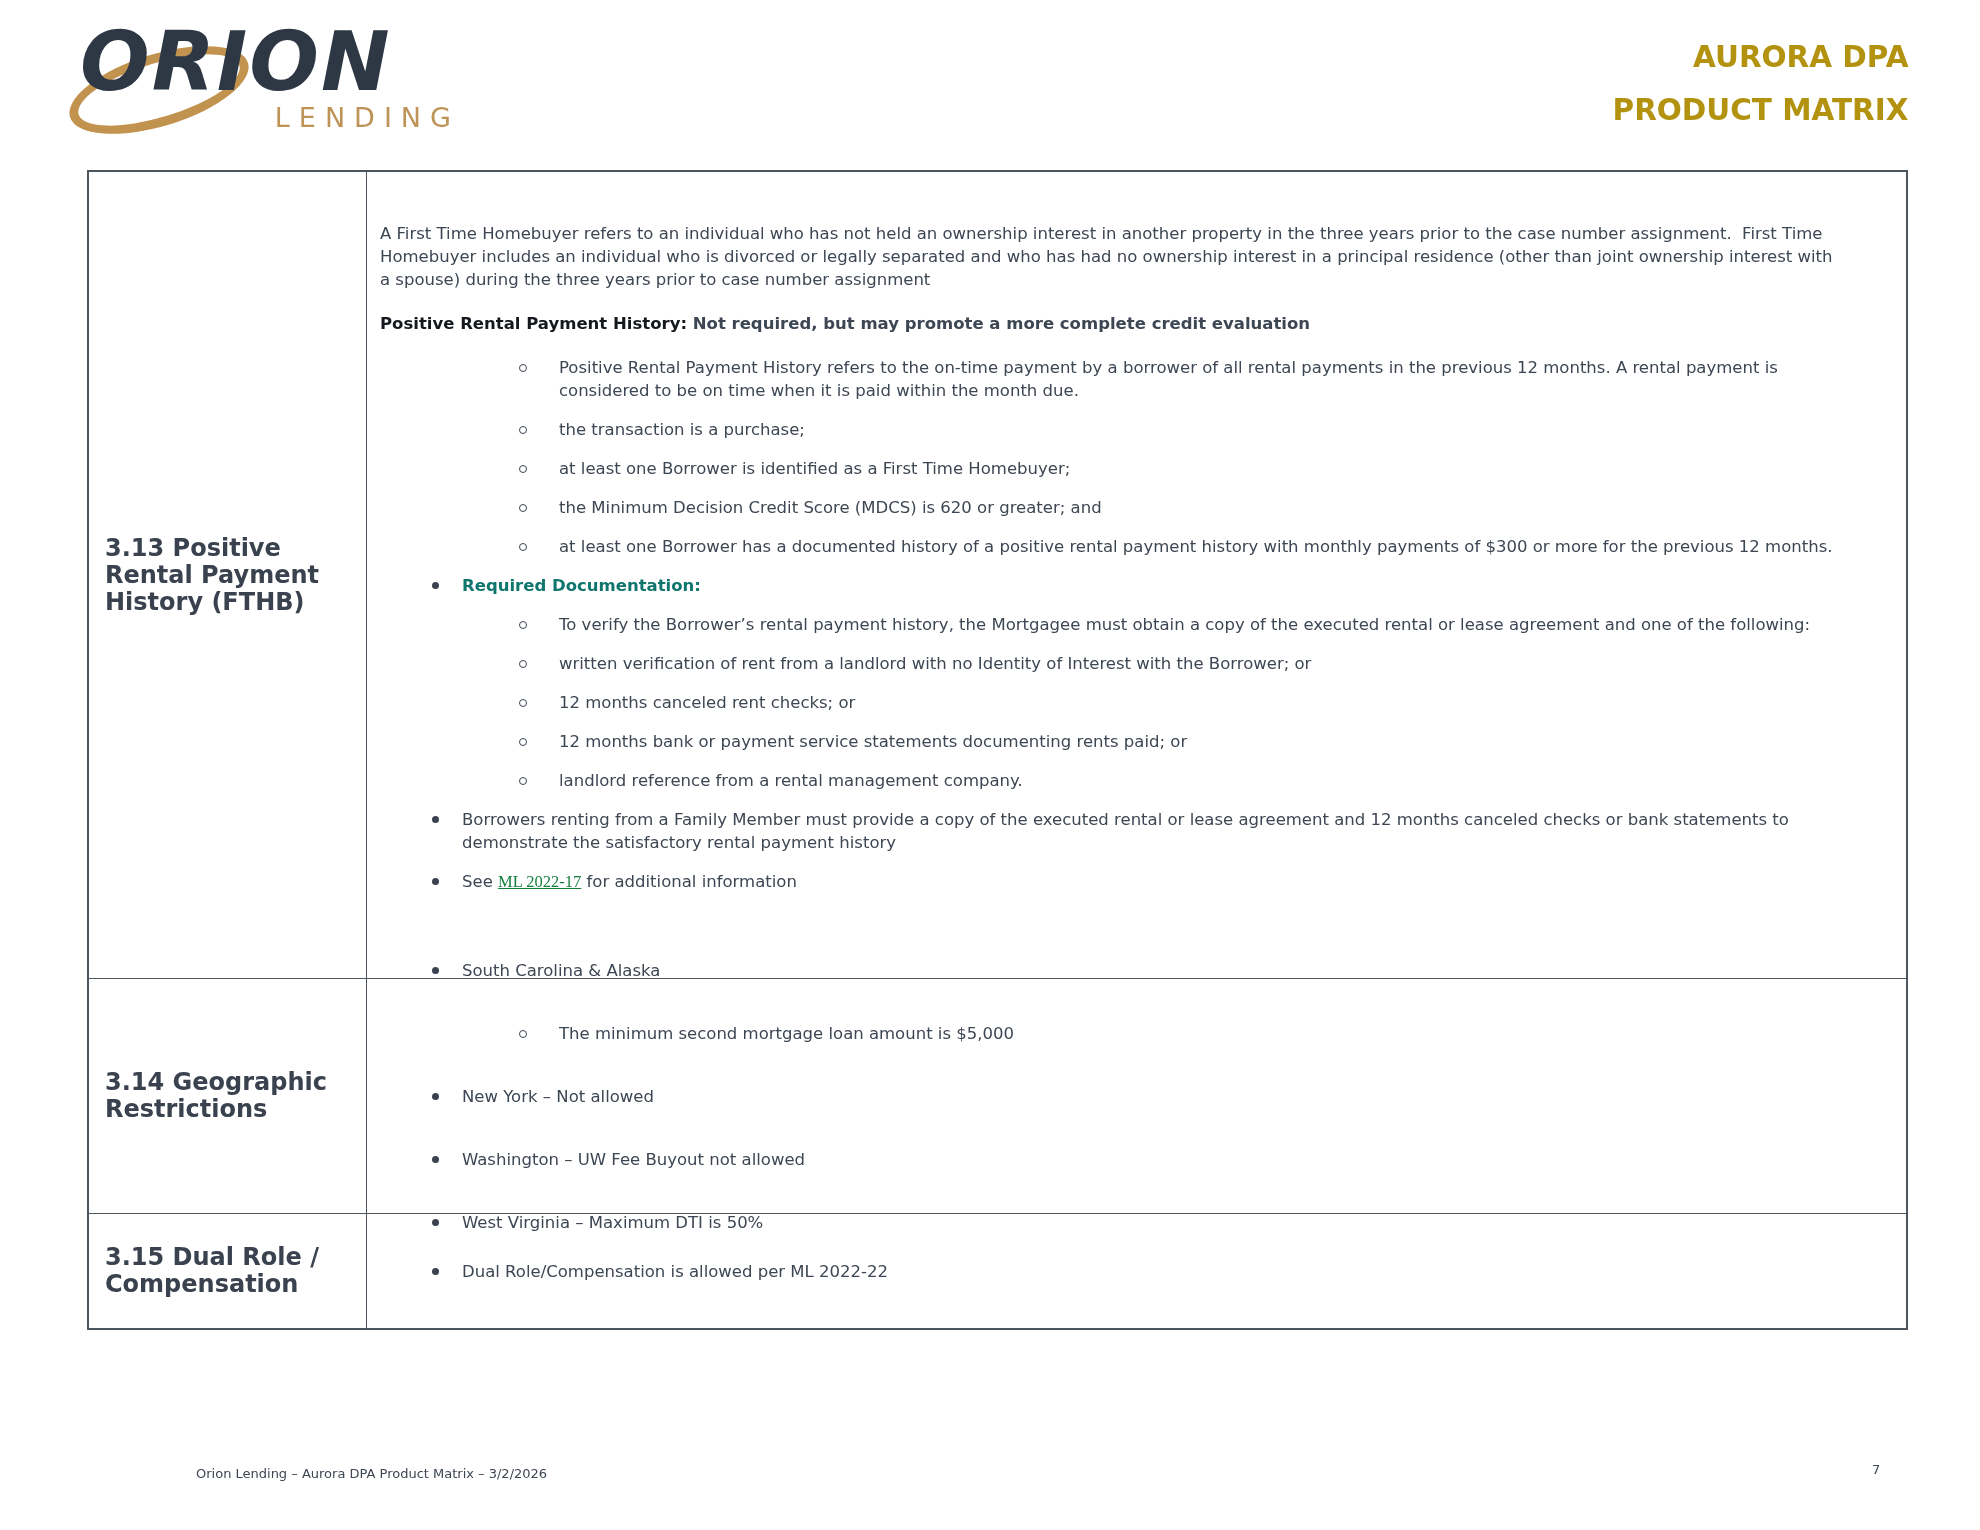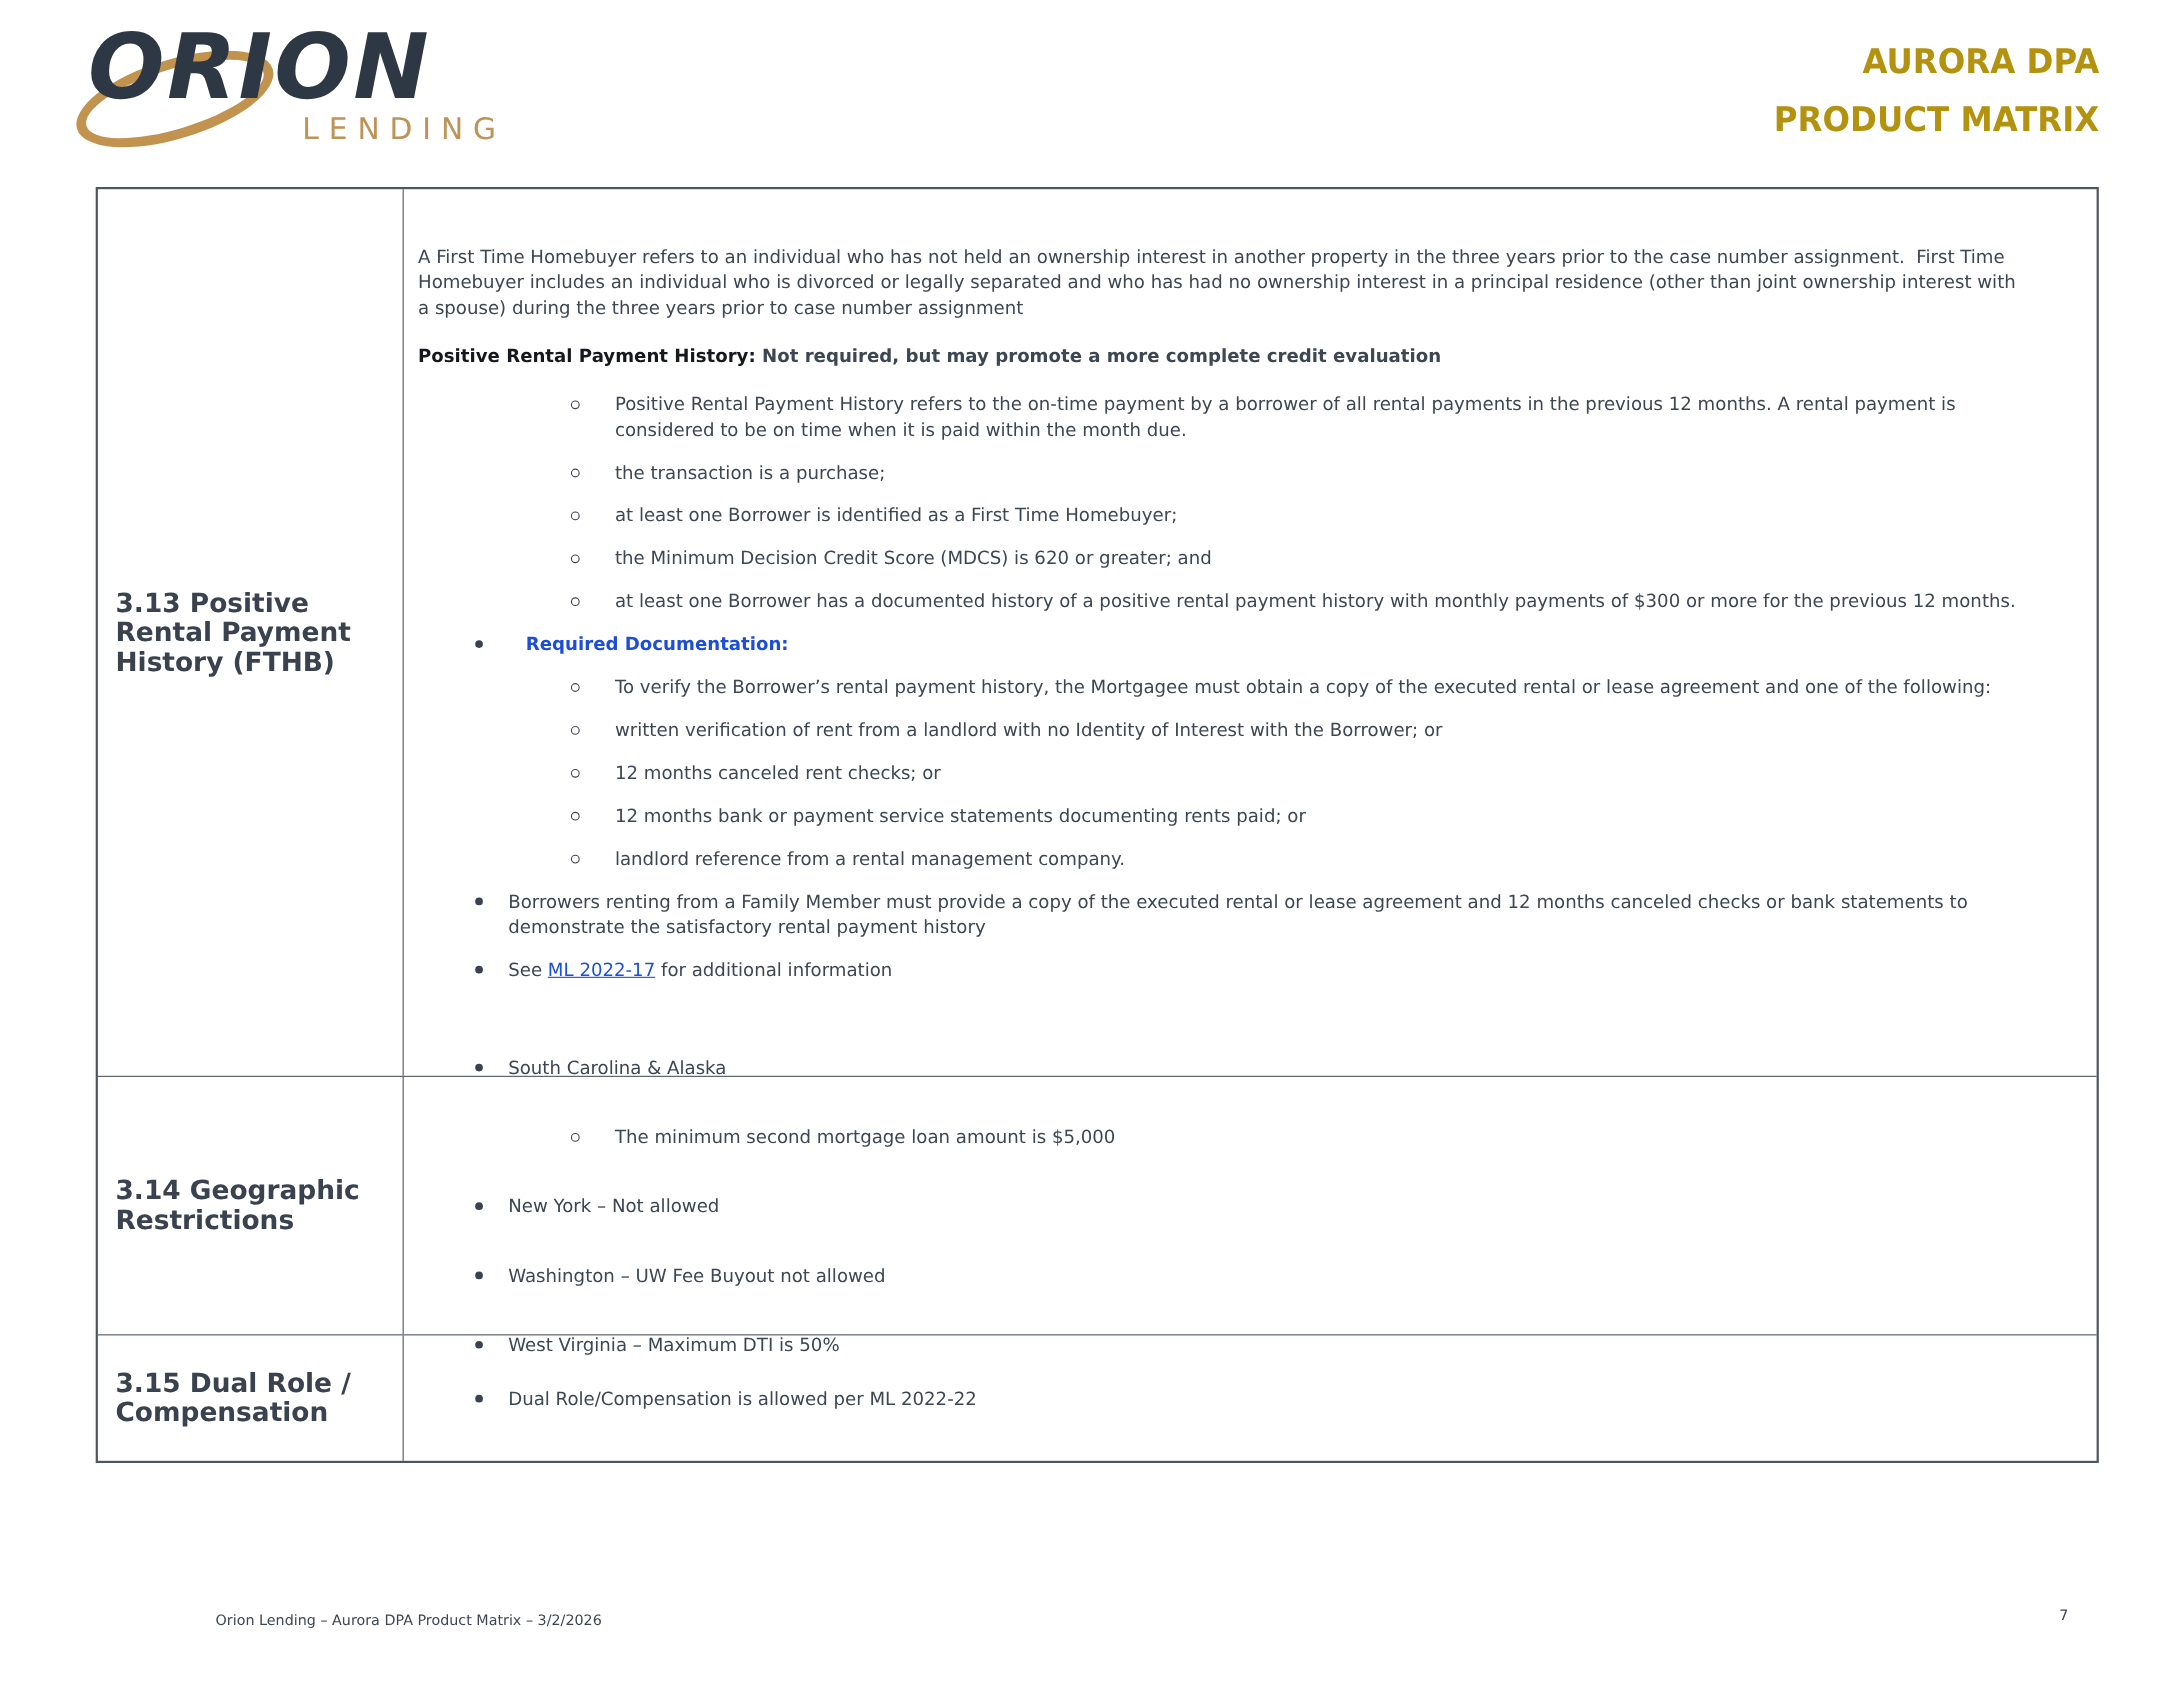--- a/index.html
+++ b/index.html
@@ -36,22 +36,22 @@
   .bold-para .lbl{color:#15181d;}
   .li{display:flex;margin:0 0 16px 0;}
   .li:last-child{margin-bottom:0;}
   .b1{margin-left:52px;}
   .b2{margin-left:139px;}
   .mk{flex:none;padding-top:8px;}
   .b1 .mk{width:30px;}
   .b2 .mk{width:40px;}
   .disc{display:block;width:7px;height:7px;border-radius:50%;background:#39424e;}
   .circ{display:block;width:8px;height:8px;border-radius:50%;border:1.5px solid #3d4653;box-sizing:border-box;background:transparent;}
-  .bold-li{font-weight:700;color:#1d4ed8;margin-left:16px;}
-  a.mlink{color:#1d4ed8;text-decoration:underline;cursor:pointer;}
+  .bold-li{font-weight:700;color:#0f766e;}
+  a.mlink{color:#15803d;text-decoration:underline;cursor:pointer;font-family:Liberation Serif, serif;}
 
   
   .footer-left{position:absolute;left:150px;top:1466px;font-size:13px;color:#3d4653;margin-left:46px;}
   .footer-page{position:absolute;left:1872px;top:1462px;font-size:13px;color:#3d4653;}
 </style>
 </head>
 <body>
 
 <div id="page">
 

